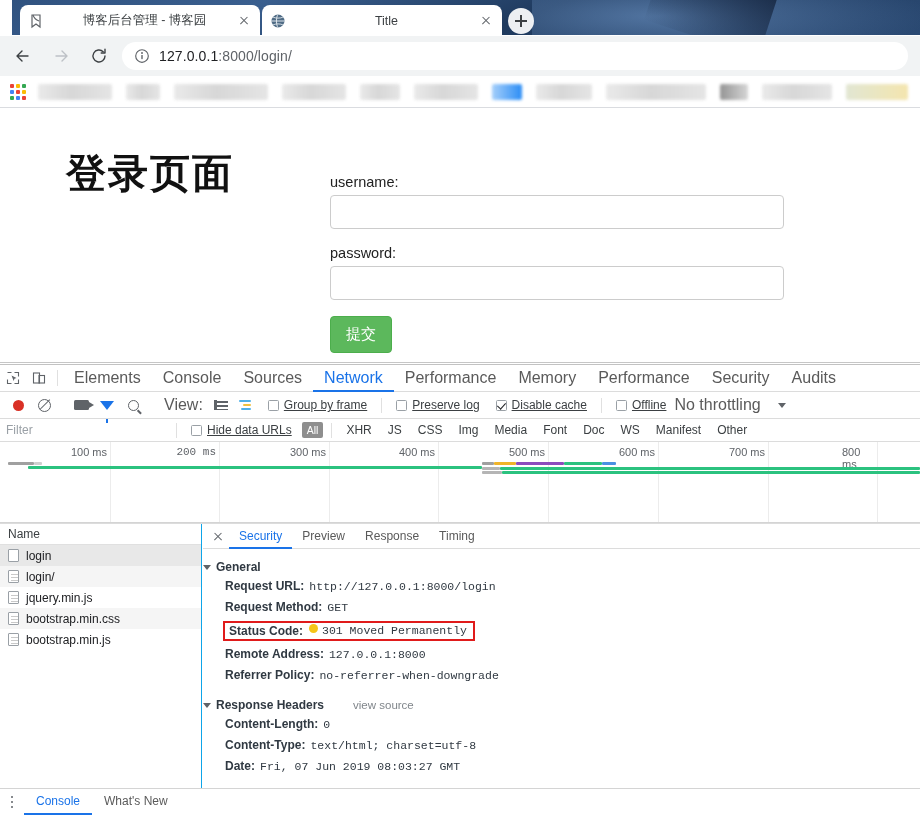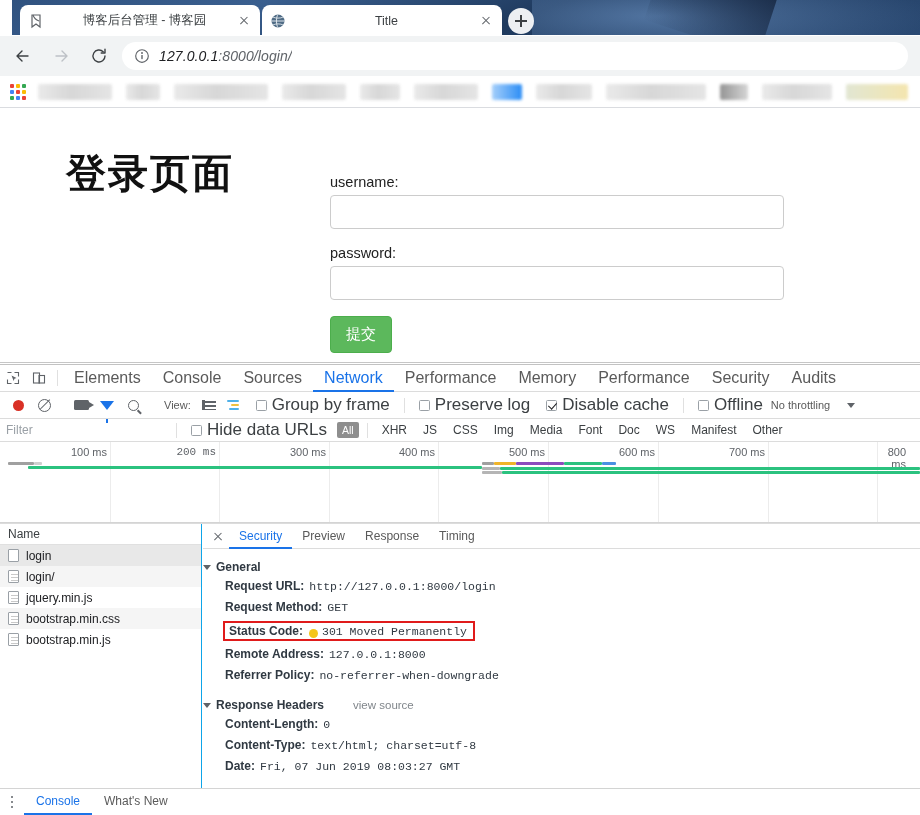--- a/index.html
+++ b/index.html
@@ -70,21 +70,21 @@
   .nav-btn {
     width:30px; height:30px; margin-left:8px; position:relative; flex:0 0 30px;
     display:flex; align-items:center; justify-content:center;
   }
   #omnibox {
     flex:1 1 auto; height:28px; margin:0 12px 0 8px;
     background:#fff; border-radius:14px; display:flex; align-items:center;
     padding:0 12px; font-size:14px; color:#202124;
   }
   #security-icon { width:16px; height:16px; margin-right:9px; flex:0 0 16px; }
-  #omnibox-url { white-space:nowrap; overflow:hidden; letter-spacing:.1px;font-style:italic; }
+  #omnibox-url { white-space:nowrap; overflow:hidden; letter-spacing:.1px; }
   #omnibox-url .dim { color:#5f6368; }
 
   #bookmarks-bar {
     position:absolute; left:0; top:76px; width:920px; height:32px;
     background:#fff; border-bottom:1px solid #dadce0;
     display:flex; align-items:center; padding-left:10px;
   }
   #apps-grid { width:16px; height:16px; flex:0 0 16px; margin-right:12px;
     display:grid; grid-template-columns:repeat(3,4px); grid-template-rows:repeat(3,4px); gap:2px; }
   #apps-grid i { display:block; width:4px; height:4px; border-radius:1px; }
@@ -151,37 +151,37 @@
   .cam-icon { width:15px; height:10px; background:#5f6368; border-radius:1.5px; position:relative; }
   .cam-icon::after {
     content:""; position:absolute; right:-5px; top:1.5px;
     border-top:3.5px solid transparent; border-bottom:3.5px solid transparent;
     border-left:5px solid #5f6368;
   }
   .funnel-icon { width:0;height:0; border-left:7px solid transparent; border-right:7px solid transparent; border-top:9px solid #1a73e8; position:relative;}
   .funnel-icon::after { content:""; position:absolute; left:-1px; top:9px; width:2px; height:4px; background:#1a73e8; }
   .search-icon { width:11px; height:11px; border:1.5px solid #5f6368; border-radius:50%; position:relative; }
   .search-icon::after { content:""; position:absolute; right:-4px; bottom:-3px; width:5px; height:1.6px; background:#5f6368; transform:rotate(45deg); }
-  .tb-label { font-size:11px; color:#5a5a5a; margin:0 5px 0 7px; }
+  .tb-label { font-size:16px; color:#5a5a5a; margin:0 5px 0 7px; }
   .list-view-icon { width:14px; height:11px; display:flex; flex-direction:column; justify-content:space-between; }
   .list-view-icon i { display:block; height:2px; background:#5f6368; }
   .list-view-icon i:nth-child(odd){ width:3px; }
   .list-view-icon i:nth-child(even){ width:14px; }
   .wf-view-icon { width:16px; height:11px; display:flex; flex-direction:column; justify-content:space-between; }
   .wf-view-icon i { display:block; height:2.4px; border-radius:1px; }
   .cb {
     width:11px; height:11px; border:1px solid #9aa0a6; background:#fff;
     border-radius:1.5px; position:relative; flex:0 0 11px;
   }
   .cb.checked { }
   .cb.checked::after {
     content:""; position:absolute; left:2.5px; top:0px; width:4px; height:7px;
     border:solid #202124; border-width:0 1.6px 1.6px 0; transform:rotate(42deg);
   }
-  .cb-wrap { display:flex; align-items:center; gap:5px; margin:0 8px; font-size:17px; color:#3c4043; cursor:pointer; }
+  .cb-wrap { display:flex; align-items:center; gap:5px; margin:0 8px; font-size:12px; color:#3c4043; cursor:pointer;text-decoration:underline; }
   .vsep { width:1px; height:15px; background:#e0e0e0; margin:0 6px; }
   .caret-down { width:0;height:0;border-left:4px solid transparent;border-right:4px solid transparent;border-top:5px solid #5f6368; margin-left:12px;}
 
   #dt-filterbar {
     height:23px; border-bottom:1px solid #dcdcdc;
     display:flex; align-items:center; background:#fff;
   }
   #filter-input {
     width:170px; border:none; outline:none; font-size:12px; color:#202124;
     padding-left:6px; background:transparent; font-family:"Liberation Sans", sans-serif;
@@ -262,21 +262,21 @@
   .view-source { font-weight:normal; color:#80868b; margin-left:24px; font-size:11.5px; text-decoration:none; cursor:pointer; }
   .hdr-row {
     display:flex; align-items:baseline; padding:3px 0 3px 22px; font-size:12px; line-height:15px;
   }
   .hdr-key { font-weight:bold; color:#303942; white-space:nowrap; }
   .hdr-val {
     font-family:"Liberation Mono", monospace; font-size:11.5px; color:#303942;
     margin-left:5px; white-space:nowrap;
   }
   #status-row {
-    display:inline-flex; align-items:flex-end; border:2px solid #e01b1b;
+    display:inline-flex; align-items:flex-start; border:2px solid #e01b1b;
     padding:1px 6px 1px 2px; margin-left:20px; margin-top:3px; margin-bottom:3px;
   }
   #status-row .hdr-key { padding-left:2px; }
   #status-dot {
     width:9px; height:9px; border-radius:50%; background:#f5c518;
     display:inline-block; margin:0 4px 0 6px; flex:0 0 9px;
   }
 
   #dt-drawer-tabbar {
     position:absolute; left:0; bottom:0; width:920px; height:27px;
@@ -509,21 +509,21 @@
         <div class="ov-gridline" style="left: 877px;"></div>
       </div>
     <div id="ov-ticks">
         <div class="ov-ticklabel" style="left: 110px;">100 ms</div>
         <div class="ov-ticklabel" style="left: 219px; font-family: Liberation Mono, monospace;">200 ms</div>
         <div class="ov-ticklabel" style="left: 329px;">300 ms</div>
         <div class="ov-ticklabel" style="left: 438px;">400 ms</div>
         <div class="ov-ticklabel" style="left: 548px;">500 ms</div>
         <div class="ov-ticklabel" style="left: 658px;">600 ms</div>
         <div class="ov-ticklabel" style="left: 768px;">700 ms</div>
-        <div class="ov-ticklabel" style="left: 909px; text-align: right;">800 ms</div>
+        <div class="ov-ticklabel" style="left: 881px;">800 ms</div>
       </div>
     <div id="ov-bars">
         <div class="ov-bar" style="left: 8px; width: 26px; top: 20px; background: rgb(160, 160, 160);"></div>
         <div class="ov-bar" style="left: 34px; width: 8px; top: 20px; background: rgb(207, 207, 207);"></div>
         <div class="ov-bar" style="left: 28px; width: 454px; top: 24px; background: rgb(43, 194, 127);"></div>
         <div class="ov-bar" style="left: 482px; width: 12px; top: 20px; background: rgb(160, 160, 160);"></div>
         <div class="ov-bar" style="left: 494px; width: 22px; top: 20px; background: rgb(240, 180, 41);"></div>
         <div class="ov-bar" style="left: 516px; width: 48px; top: 20px; background: rgb(140, 75, 189);"></div>
         <div class="ov-bar" style="left: 564px; width: 38px; top: 20px; background: rgb(43, 194, 127);"></div>
         <div class="ov-bar" style="left: 602px; width: 14px; top: 20px; background: rgb(74, 144, 226);"></div>

